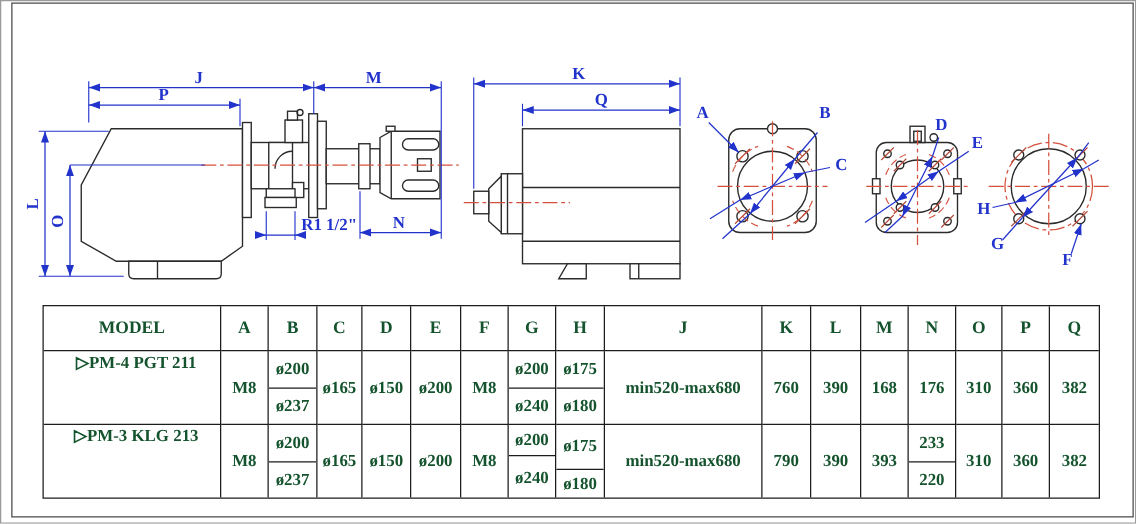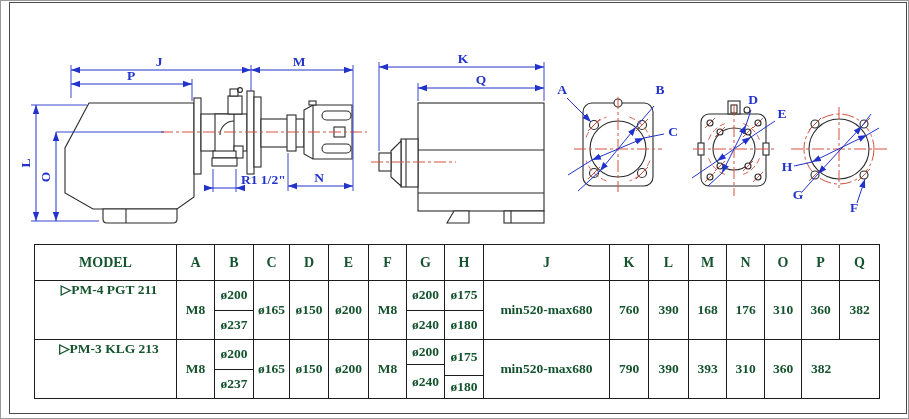--- a/index.html
+++ b/index.html
@@ -300,19 +300,23 @@
     <div>ø240</div>
   </div>
   <div class="c split lo lr">
     <div>ø175</div>
     <div>ø180</div>
   </div>
   <div class="c lr">min520-max680</div>
   <div class="c lr">790</div>
   <div class="c lr">390</div>
   <div class="c lr">393</div>
+  <div class="c split lr">
+    <div>233</div>
+    <div>220</div>
+  </div>
   <div class="c lr">310</div>
   <div class="c lr">360</div>
   <div class="c lc lr">382</div>
 </div>
 
 <div class="frame"></div>
 </div>
 
 </body></html>

